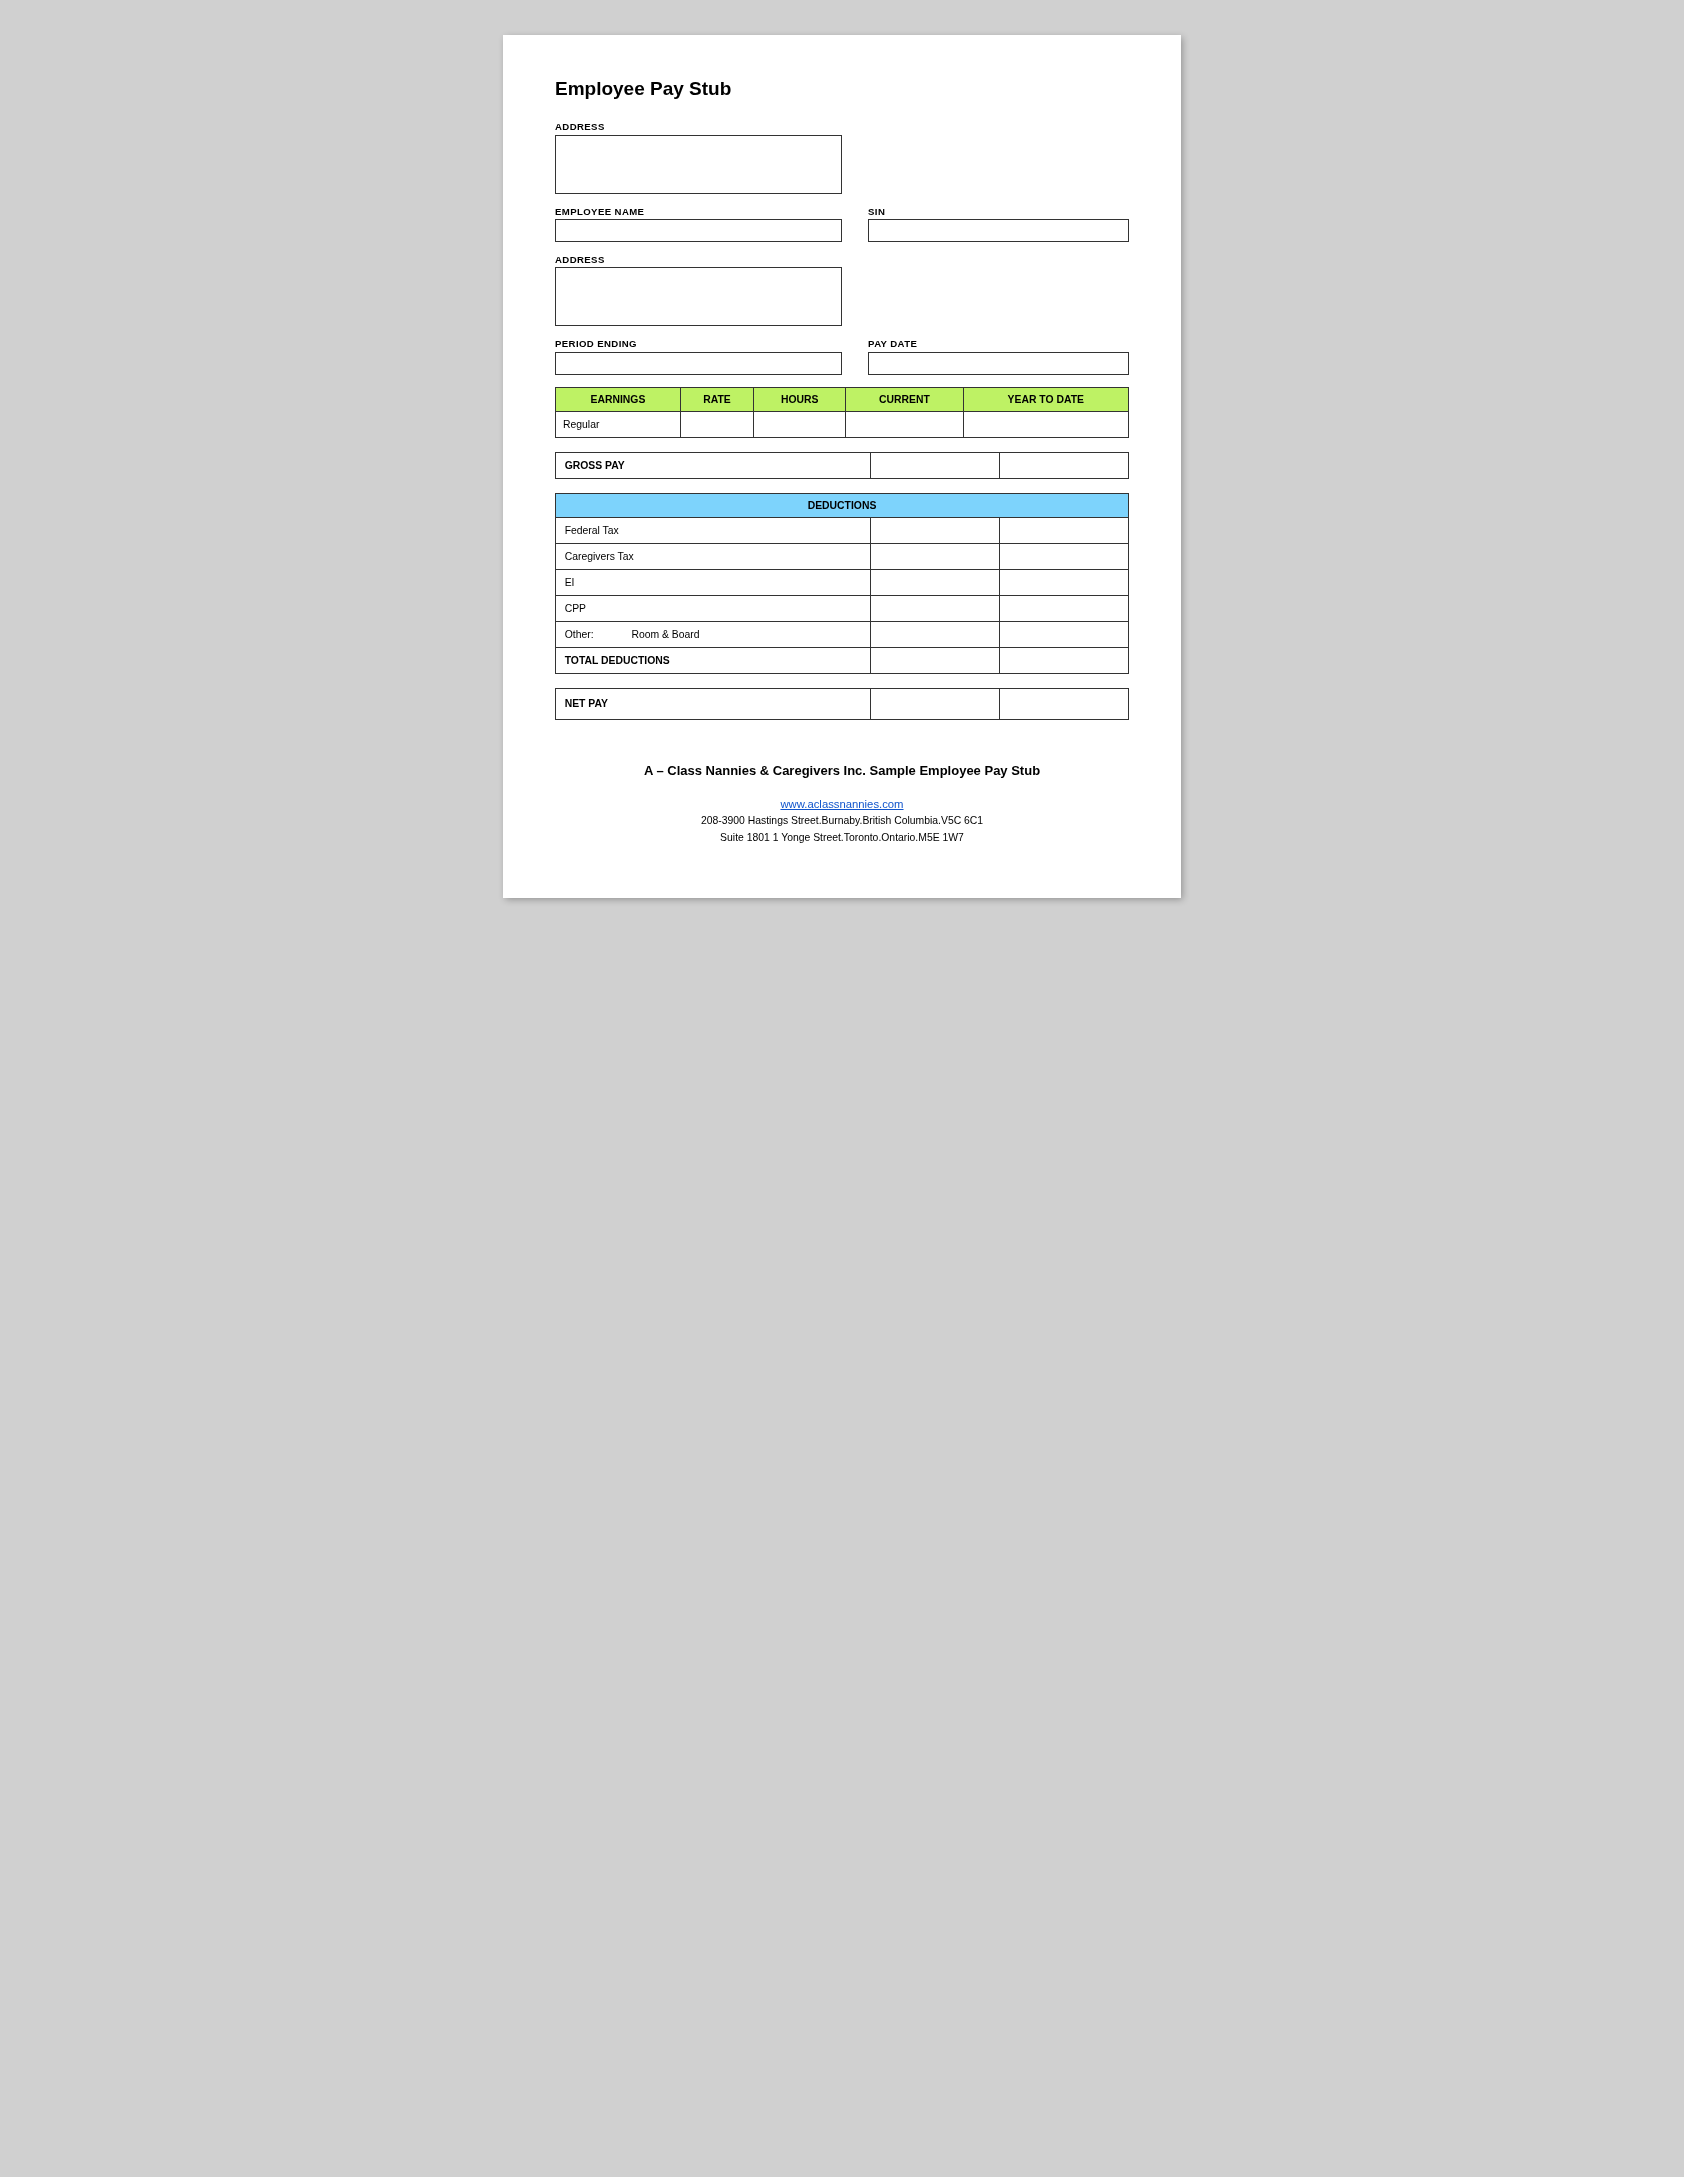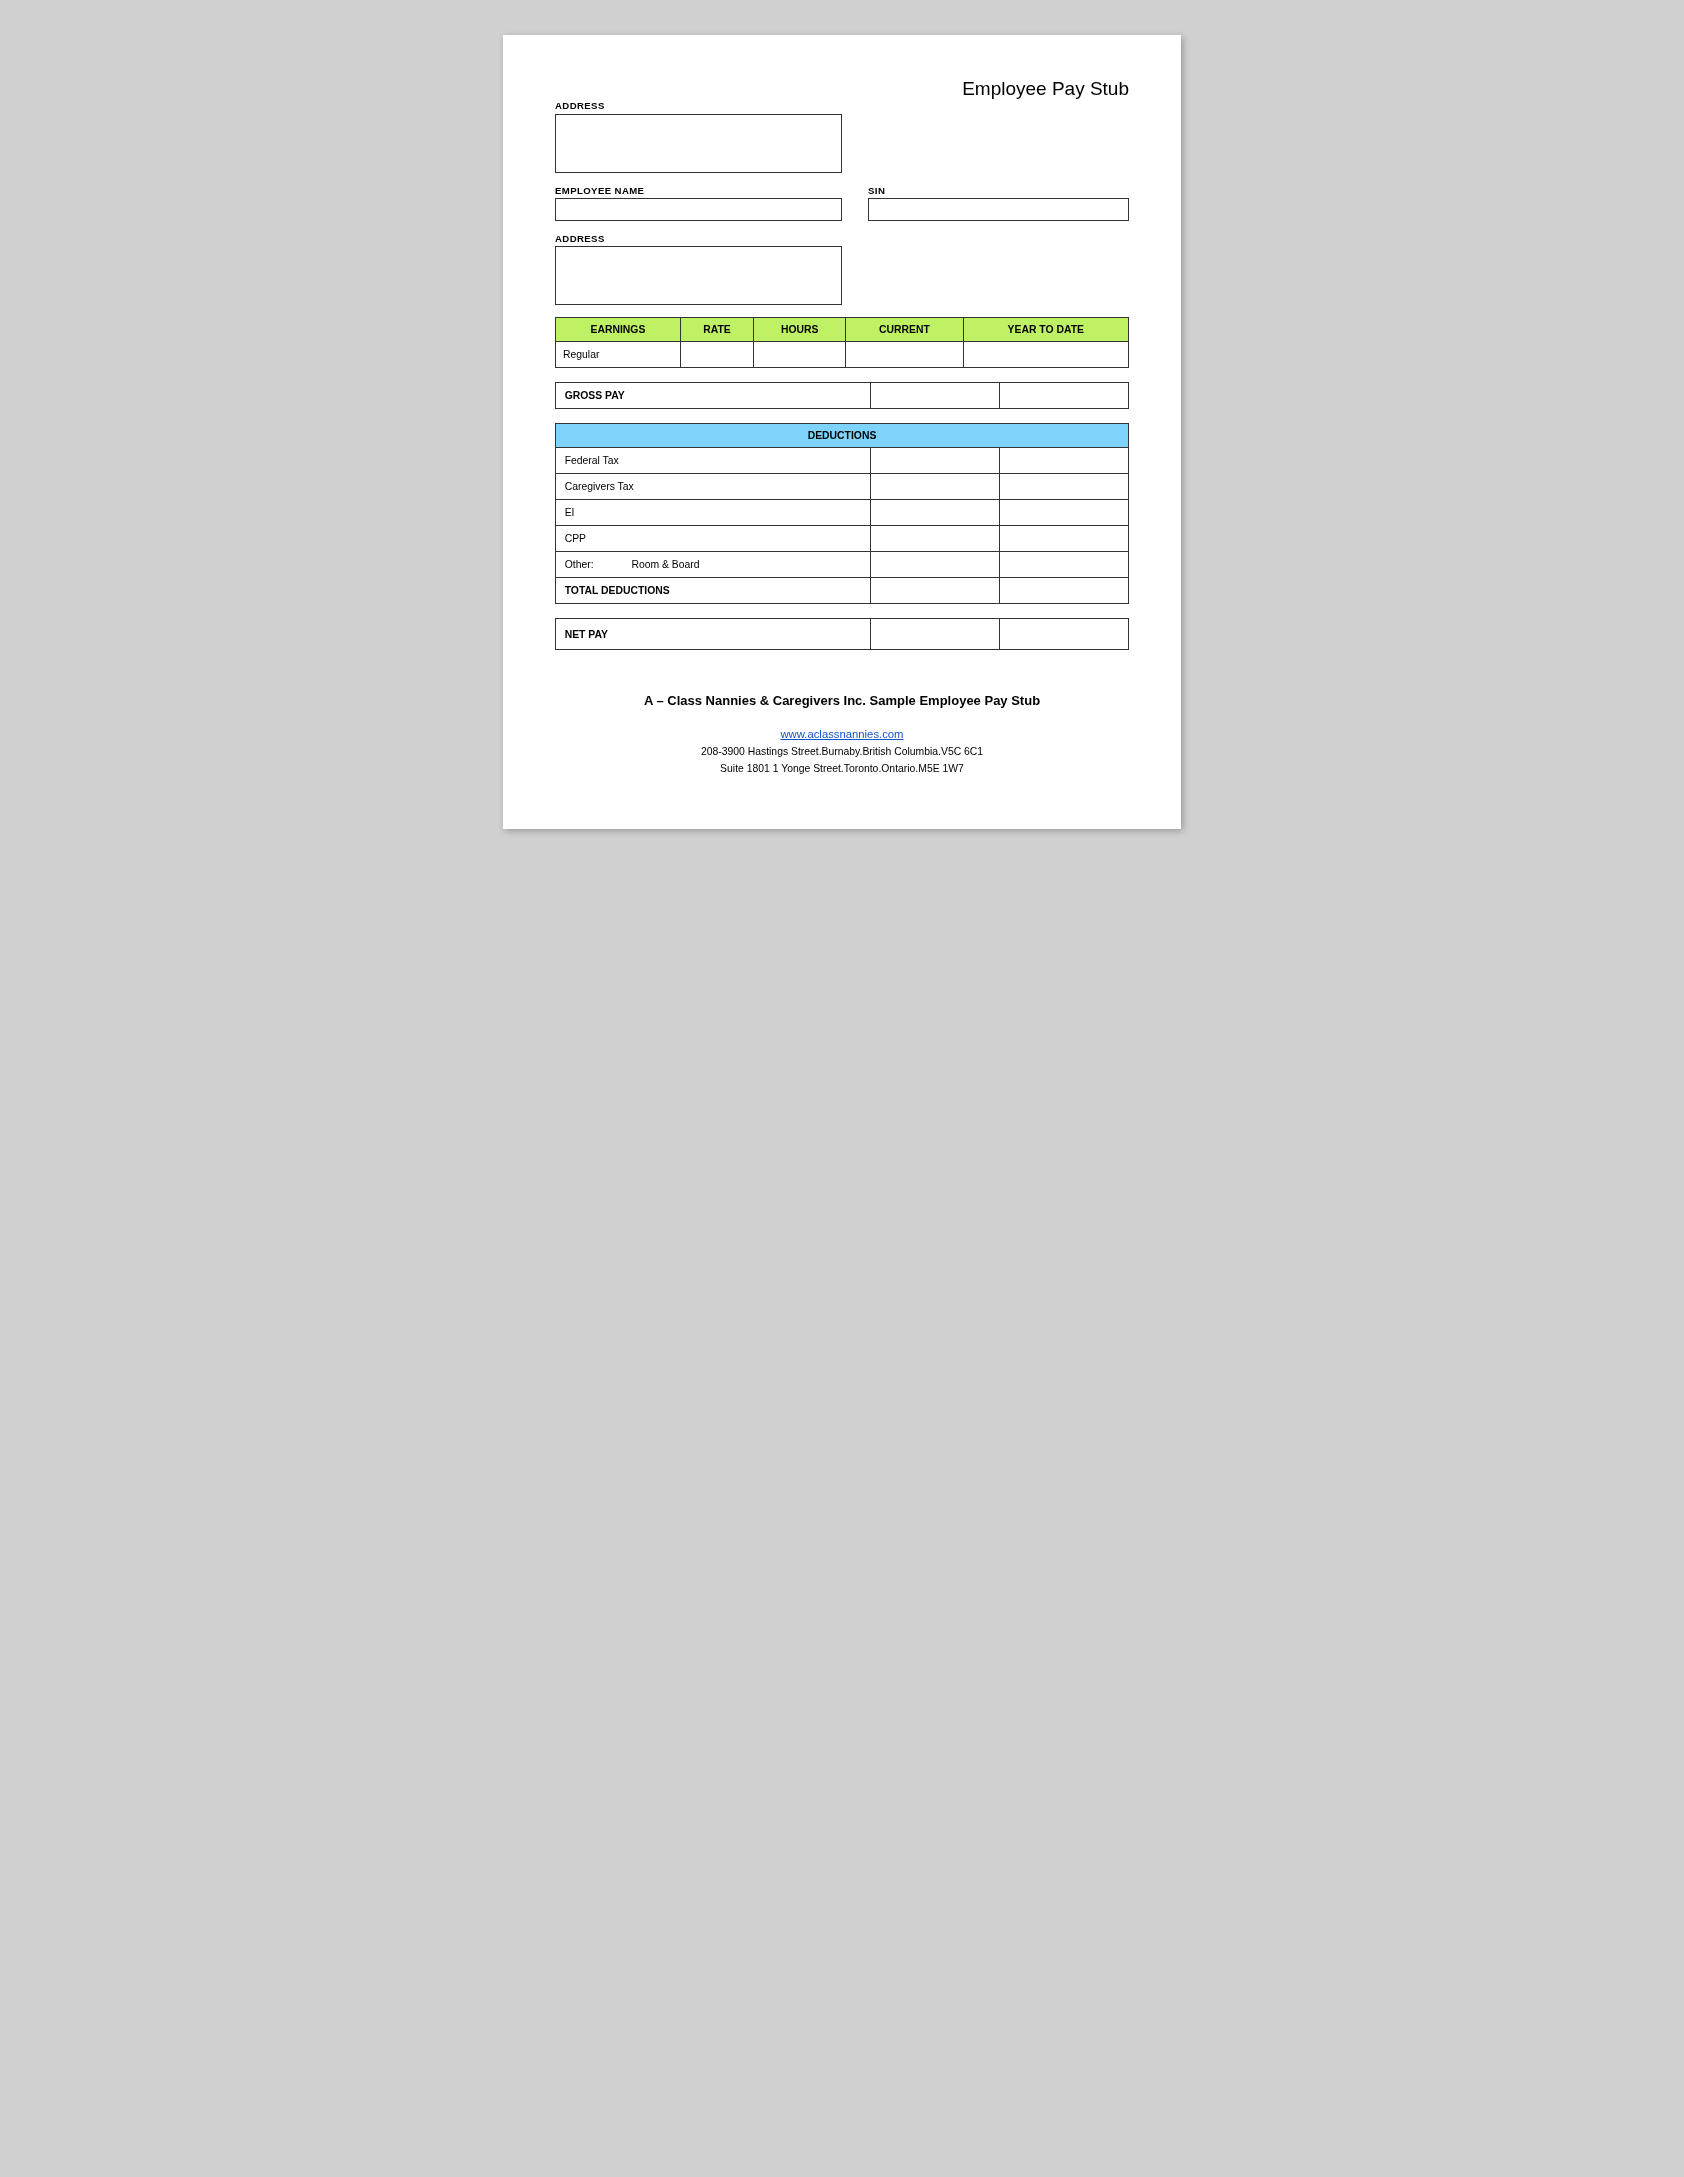--- a/index.html
+++ b/index.html
@@ -19,23 +19,24 @@
     }
 
     .page {
       background: #ffffff;
       width: 678px;
       padding: 43px 52px 52px 52px;
       box-shadow: 1.7px 1.7px 7px rgba(0,0,0,0.3);
     }
 
     .page-title {
-      text-align: right;
+      text-align: left;
       font-size: 19px;
-      font-weight: normal;
+      font-weight: bold;
+      margin-bottom: 21px;
     }
 
     .form-section {
       display: flex;
       gap: 26px;
       margin-bottom: 12px;
     }
 
     .form-group {
       display: flex;
@@ -248,20 +249,30 @@
   </div>
 
   <div class="form-section">
     <div class="form-group left">
       <span class="form-label">ADDRESS</span>
       <div class="form-input-tall"></div>
     </div>
     <div class="form-spacer"></div>
   </div>
 
+  <div class="form-section">
+    <div class="form-group left">
+      <span class="form-label">PERIOD ENDING</span>
+      <div class="form-input"></div>
+    </div>
+    <div class="form-group right">
+      <span class="form-label">PAY DATE</span>
+      <div class="form-input"></div>
+    </div>
+  </div>
 
   <table class="earnings-table">
     <thead>
       <tr>
         <th>EARNINGS</th>
         <th>RATE</th>
         <th>HOURS</th>
         <th>CURRENT</th>
         <th>YEAR TO DATE</th>
       </tr>

